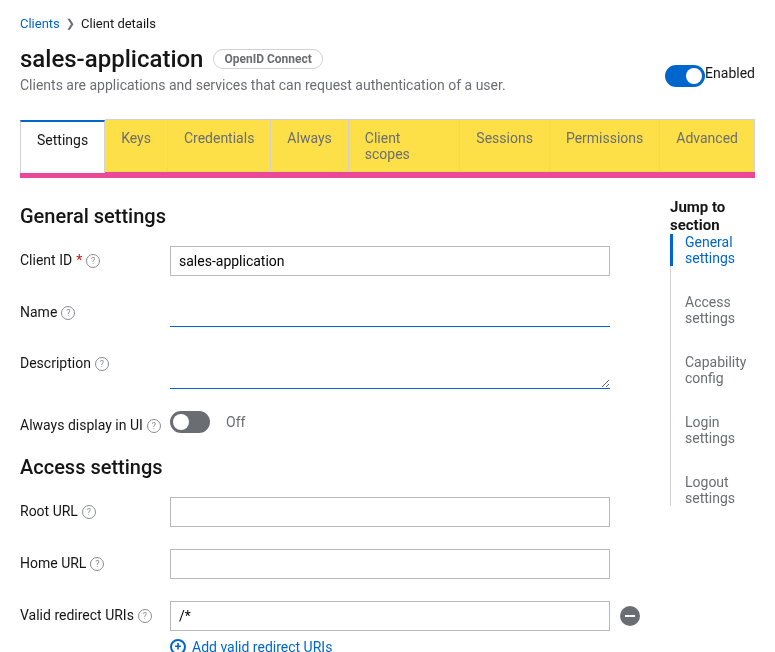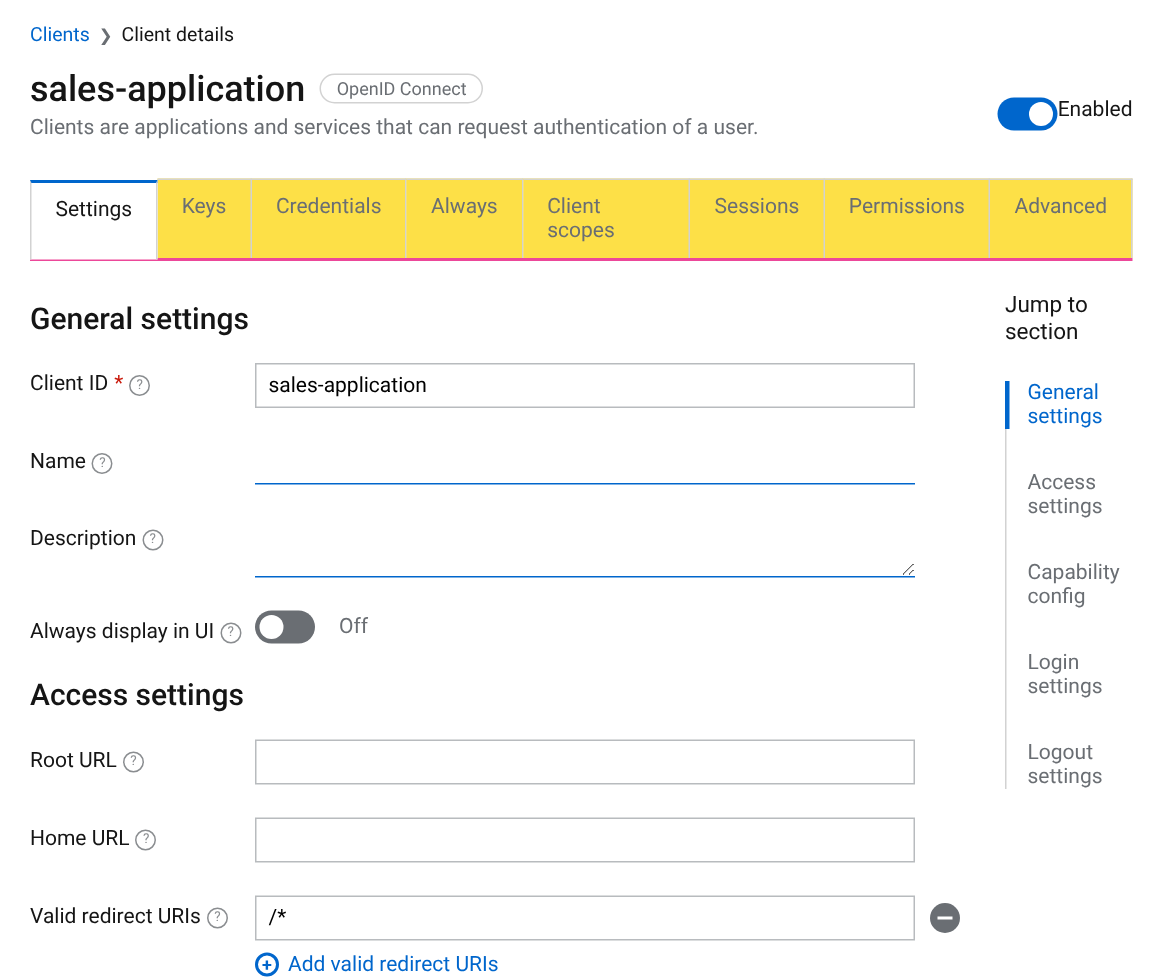--- a/index.html
+++ b/index.html
@@ -13,42 +13,42 @@
     }
     .breadcrumb { font-size: 13px; margin-bottom: 6px; display:flex; align-items:center; gap:6px; }
     .breadcrumb a { color: #0066cc; text-decoration: none; }
     .breadcrumb .sep { color:#6a6e73; font-size:11px; }
     .breadcrumb .cur { color:#151515; }
     .header-row { display:flex; justify-content:space-between; align-items:flex-start; margin-top:14px; }
     .title-wrap { display:flex; align-items:center; gap:10px; }
     h1.title { font-size:24px; font-weight:500; }
     .chip {
       border:1px solid #d2d2d2; border-radius:20px; padding:2px 10px;
-      font-size:12px; color:#6a6e73; background:#fff;
+      font-size:12px; color:#6a6e73; background:#fff;font-weight:bold;
     }
     .subtitle { color:#6a6e73; margin-top:4px; font-size:14px; }
     .enabled-wrap { display:flex; align-items:flex-start; margin-top:20px; }
     .switch-on {
       width:40px; height:22px; background:#0066cc; border-radius:20px;
       position:relative; cursor:pointer;
     }
     .switch-on::after {
       content:""; position:absolute; right:3px; top:3px;
       width:16px; height:16px; border-radius:50%; background:#fff;
     }
     .switch-off {
       width:40px; height:22px; background:#6a6e73; border-radius:20px;
       position:relative; cursor:pointer;
     }
     .switch-off::after {
       content:""; position:absolute; left:3px; top:3px;
       width:16px; height:16px; border-radius:50%; background:#fff;
     }
     .tabs {
-      display:flex; margin-top:26px; border-bottom:2px solid #ec4899;
+      display:flex; margin-top:26px; border-bottom:6px solid #ec4899;
     }
     .tab {
       padding:10px 16px; font-size:14px; color:#6a6e73; background:#fde047;
       border:1px solid #d2d2d2; border-bottom:none; margin-right:0;
       cursor:pointer;
     }
     .tab + .tab { border-left:none; }
     .tab.active {
       background:#fff; color:#151515; border-top:2px solid #0066cc;
       position:relative; top:1px;
@@ -89,21 +89,21 @@
     .minus-btn .bar { width:10px; height:2px; background:#fff; }
     .add-link {
       display:inline-flex; align-items:center; gap:6px; color:#0066cc;
       font-size:14px; cursor:pointer; margin-top:2px;
     }
     .plus-circ {
       width:16px; height:16px; border:2px solid #0066cc; border-radius:50%;
       display:inline-flex; align-items:center; justify-content:center;
       color:#0066cc; font-size:12px; font-weight:bold; line-height:1;
     }
-    .jump-title { font-size:15px; font-weight:400; margin-bottom:24px; }
+    .jump-title { font-size:15px; font-weight:700; }
     .jump-list { display:flex; flex-direction:column; gap:28px; border-left:1px solid #d2d2d2; }
     .jump-item { padding-left:14px; color:#6a6e73; font-size:14px; cursor:pointer; }
     .jump-item.active {
       color:#0066cc; border-left:3px solid #0066cc; margin-left:-1px; padding-left:12px;
     }
   </style>
 </head>
 <body>
 
 <div class="breadcrumb">

